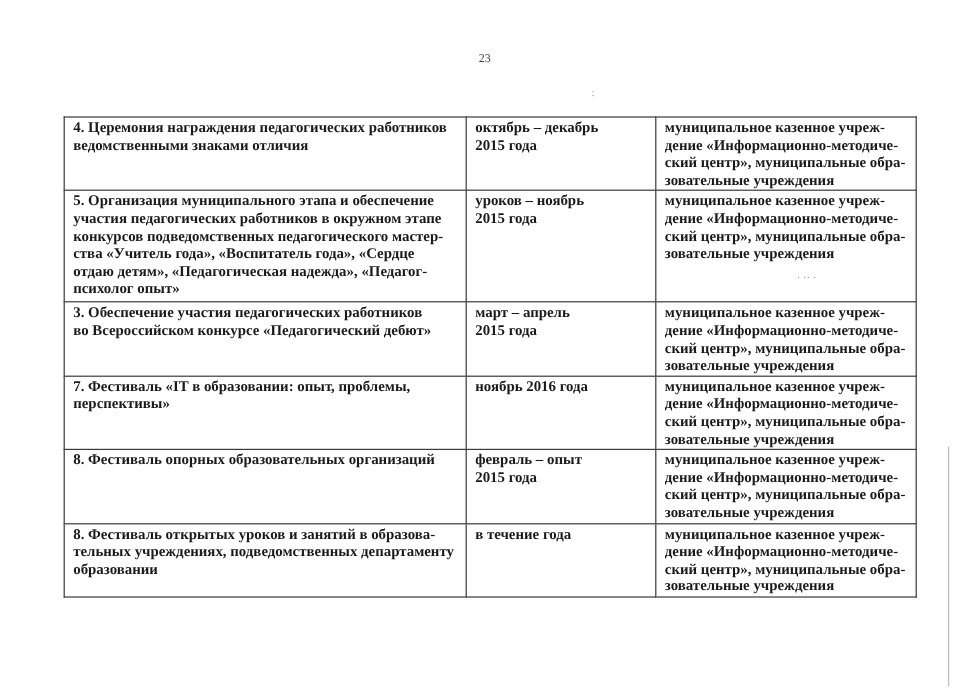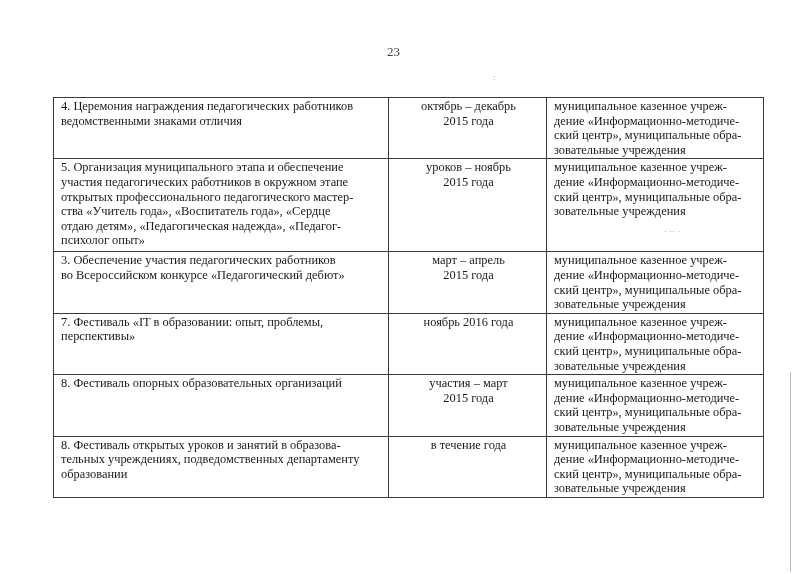--- a/index.html
+++ b/index.html
@@ -1,38 +1,39 @@
 <!DOCTYPE html>
 <html><head>
   <meta charset="utf-8">
   <style>
     html, body { margin: 0; padding: 0; }
     body {
       width: 800px; height: 574px; background: #ffffff; position: relative; overflow: hidden;
       font-family: "Liberation Serif", "DejaVu Serif", serif; color: #1a1a1a;
     }
     .page-number {
-      position: absolute; left: 387px; top: 44px; font-size: 13px; color: #444;
+      position: absolute; left: 399px; top: 44px; font-size: 10px; color: #444;
     }
     .speck { position: absolute; font-size: 9px; color: #999; }
     .right-edge {
       position: absolute; left: 790px; top: 372px; width: 1px; height: 200px; background: #bbb;
     }
     table.doc-table {
       position: absolute; left: 53px; top: 97px; border-collapse: collapse;
       width: 710px; table-layout: fixed;
     }
     table.doc-table td {
       border: 1px solid #3a3a3a; vertical-align: top; font-size: 12.4px; line-height: 14.6px;
       padding: 1px 5px 1px 7px;
+      font-weight: bold;
     }
     col.c1 { width: 335px; }
     col.c2 { width: 158px; }
     col.c3 { width: 217px; }
-    td.period { text-align: center; }
+    td.period { }
     .line { display: block; white-space: nowrap; }
   </style>
 </head>
 <body>
 
 <div class="page-number">23</div>
 <div class="speck" style="left:493px;top:72px;">:</div>
 <div class="speck" style="left:664px;top:226px;">· ·· ·</div>
 <div class="right-edge"></div>
 
@@ -56,21 +57,21 @@
           <span class="line">муниципальное казенное учреж-</span>
           <span class="line">дение «Информационно-методиче-</span>
           <span class="line">ский центр», муниципальные обра-</span>
           <span class="line">зовательные учреждения</span>
         </td>
       </tr>
       <tr style="height: 93px; margin-left: 12px;">
         <td>
           <span class="line">5. Организация муниципального этапа и обеспечение</span>
           <span class="line">участия педагогических работников в окружном этапе</span>
-          <span class="line">открытых профессионального педагогического мастер-</span>
+          <span class="line">конкурсов подведомственных педагогического мастер-</span>
           <span class="line">ства «Учитель года», «Воспитатель года», «Сердце</span>
           <span class="line">отдаю детям», «Педагогическая надежда», «Педагог-</span>
           <span class="line">психолог опыт»</span>
         </td>
         <td class="period">
           <span class="line">уроков – ноябрь</span>
           <span class="line">2015 года</span>
         </td>
         <td>
           <span class="line">муниципальное казенное учреж-</span>
@@ -108,21 +109,21 @@
           <span class="line">дение «Информационно-методиче-</span>
           <span class="line">ский центр», муниципальные обра-</span>
           <span class="line">зовательные учреждения</span>
         </td>
       </tr>
       <tr style="height: 60px;">
         <td>
           <span class="line">8. Фестиваль опорных образовательных организаций</span>
         </td>
         <td class="period">
-          <span class="line">участия – март</span>
+          <span class="line">февраль – опыт</span>
           <span class="line">2015 года</span>
         </td>
         <td>
           <span class="line">муниципальное казенное учреж-</span>
           <span class="line">дение «Информационно-методиче-</span>
           <span class="line">ский центр», муниципальные обра-</span>
           <span class="line">зовательные учреждения</span>
         </td>
       </tr>
       <tr style="height: 60px;">

